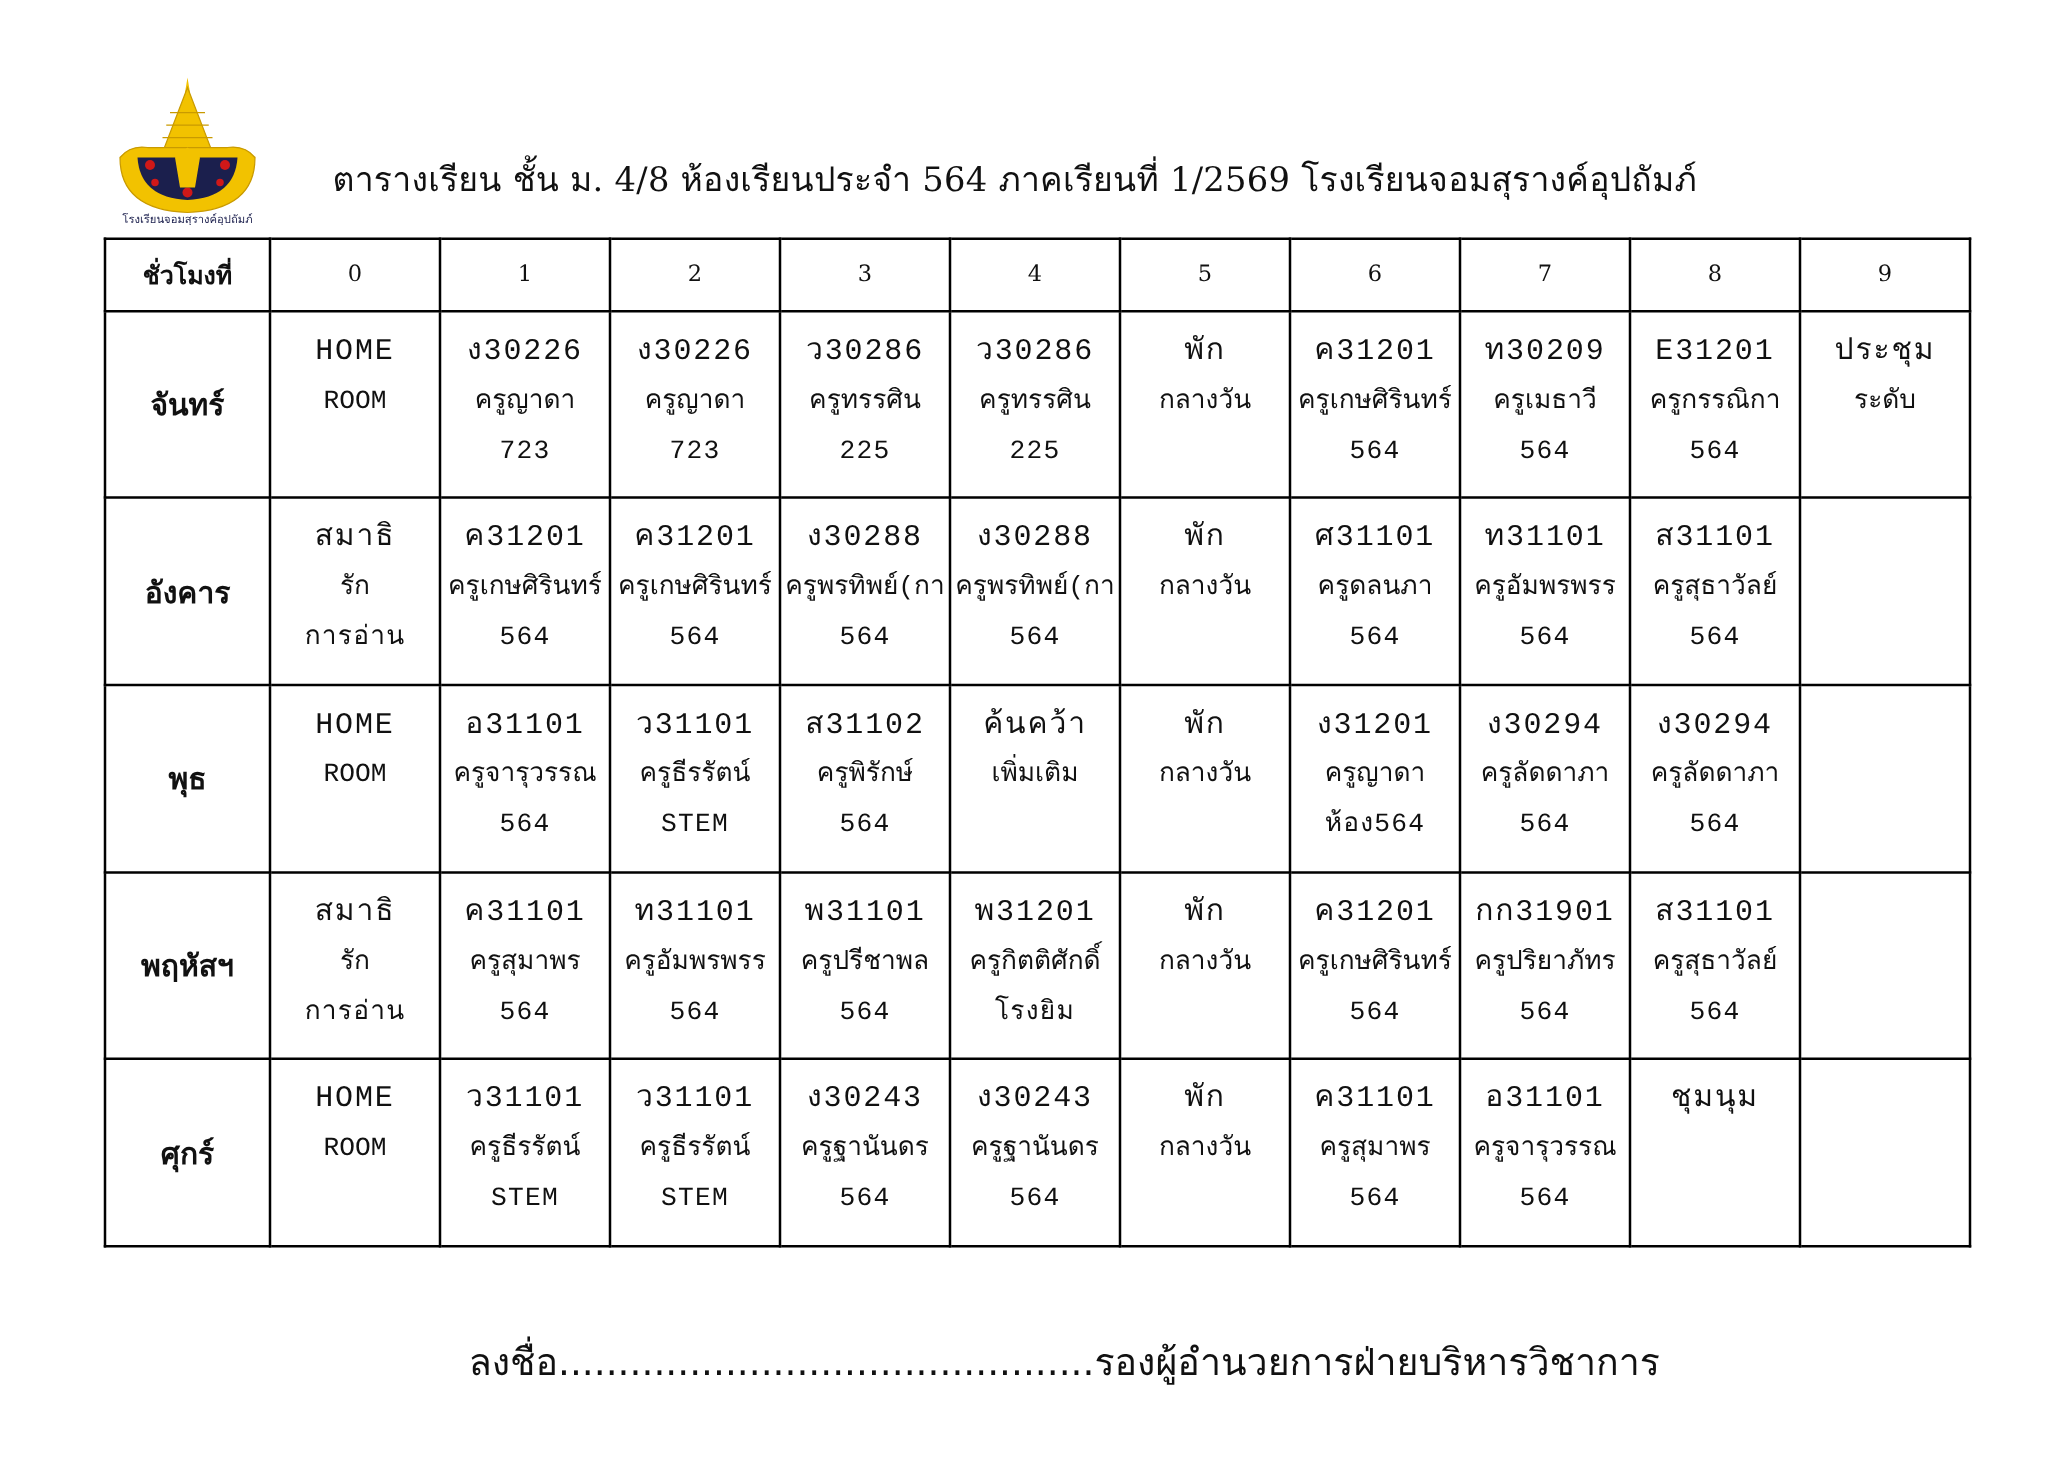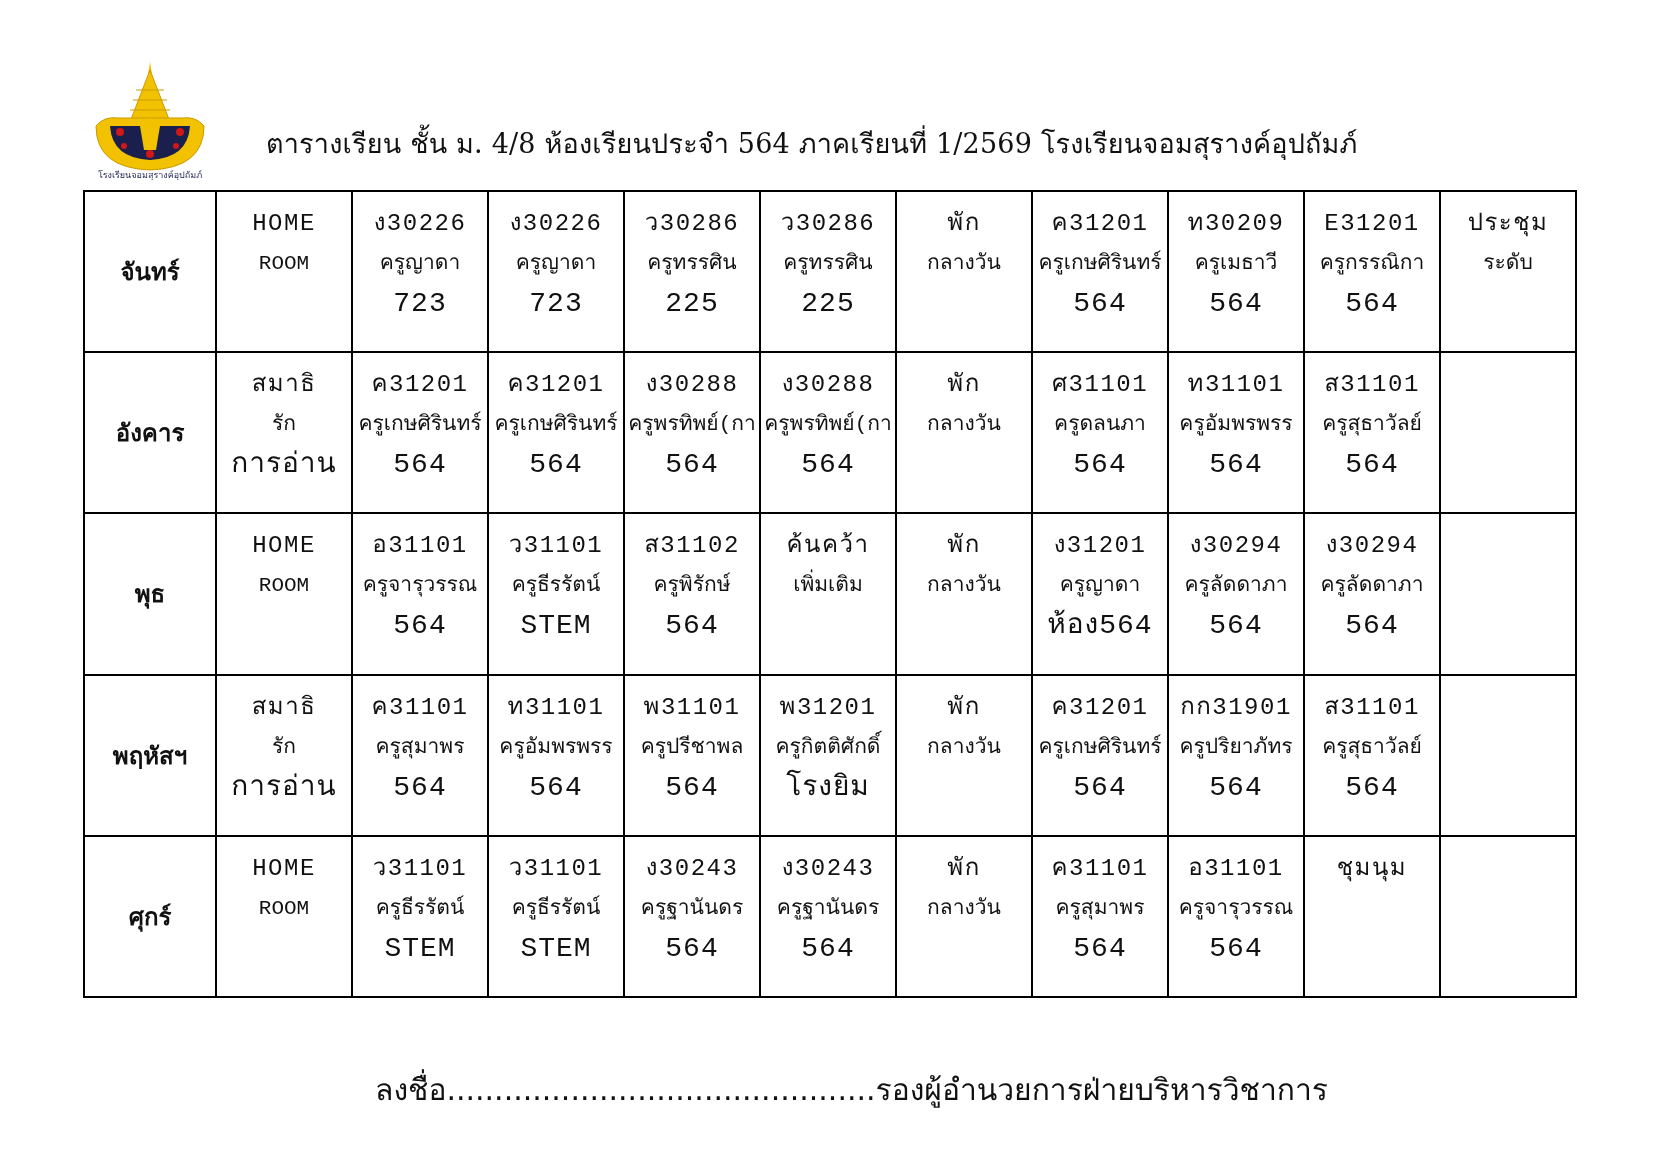--- a/index.html
+++ b/index.html
@@ -18,21 +18,21 @@
   tr.r-time td { height:52px; font-size:19px; }
   tr.r-day td { height:138px; }
   td.rowhead { font-family:"DejaVu Sans","Liberation Sans",sans-serif; font-weight:bold; }
   tr.r-period td.rowhead, tr.r-time td.rowhead { font-size:20px; font-weight:bold;
         font-family:"DejaVu Sans","Liberation Sans",sans-serif; }
   tr.r-day td.rowhead { font-size:24px; }
   .cell { display:flex; flex-direction:column; align-items:center; justify-content:flex-start;
           height:100%; padding-top:12px; box-sizing:border-box; line-height:40px;font-family:Liberation Mono, monospace; }
   .l1 { font-size:24px; letter-spacing:1.5px; }
   .l2 { font-size:21px; }
-  .l3 { font-size:28px; letter-spacing:1px; }
+  .l3 { font-size:21px; letter-spacing:1px; }
   .signature { position:absolute; left:375px; top:1022px; font-size:30px; white-space:nowrap;
                font-family:"DejaVu Sans","Liberation Sans",sans-serif;margin-top:44px; }
 </style>
 </head>
 <body>
 
 <div class="logo">
   <svg width="128" height="120" viewBox="0 0 128 120">
     <polygon points="64,2 66,14 62,14" fill="#f2c200"></polygon>
     <polygon points="64,10 84,62 44,62" fill="#f2c200" stroke="#c99a00" stroke-width="1"></polygon>
@@ -61,20 +61,33 @@
       <col class="c-slot">
       <col class="c-slot">
     <col class="c-slot">
       <col class="c-slot">
       <col class="c-slot">
       <col class="c-slot">
       <col class="c-slot">
       <col class="c-slot">
   </colgroup>
   <tbody id="tbody">
+    <tr class="r-period">
+      <td class="rowhead">ชั่วโมงที่</td>
+      <td>0</td>
+      <td>1</td>
+      <td>2</td>
+      <td>3</td>
+      <td>4</td>
+      <td>5</td>
+      <td>6</td>
+      <td>7</td>
+      <td>8</td>
+      <td>9</td>
+    </tr>
   <tr class="r-day">
         <td class="rowhead">จันทร์</td>
         <td>
           <div class="cell">
             <div class="l1">HOME</div>
             <div class="l2">ROOM</div>
             <div class="l3"></div>
           </div>
         </td>
         <td>

